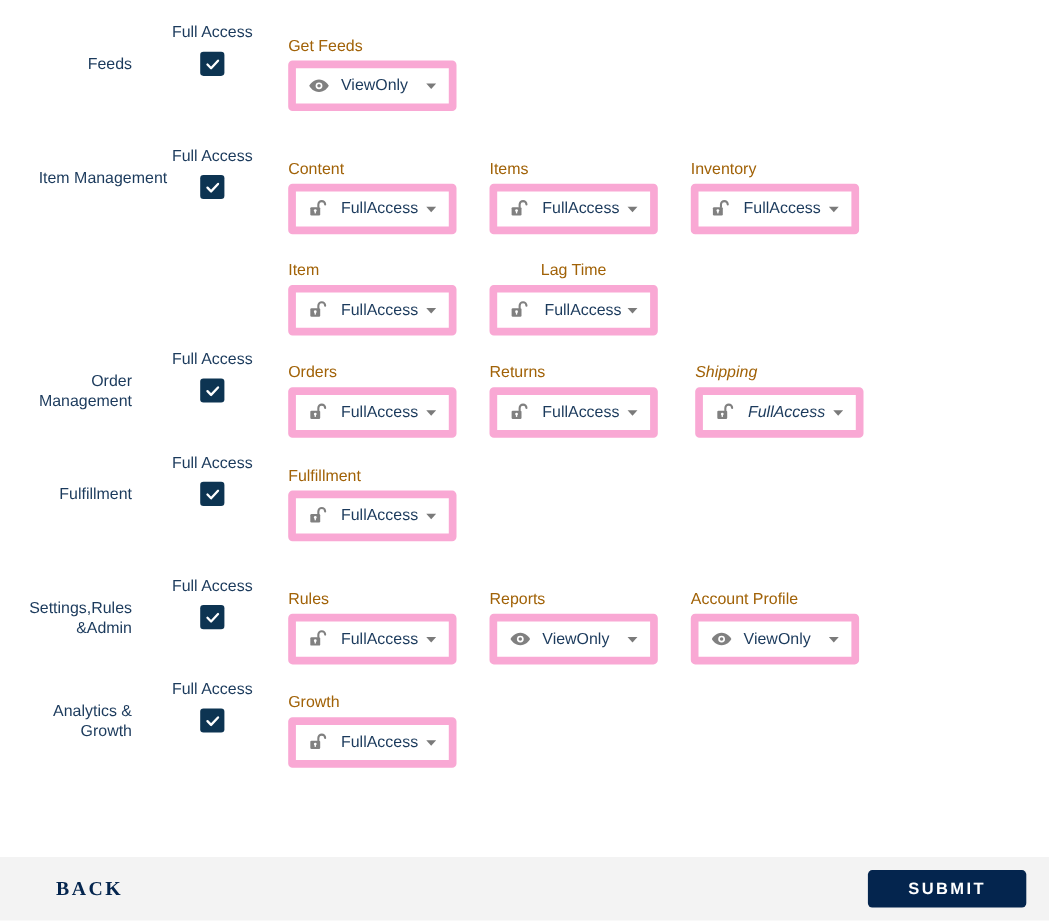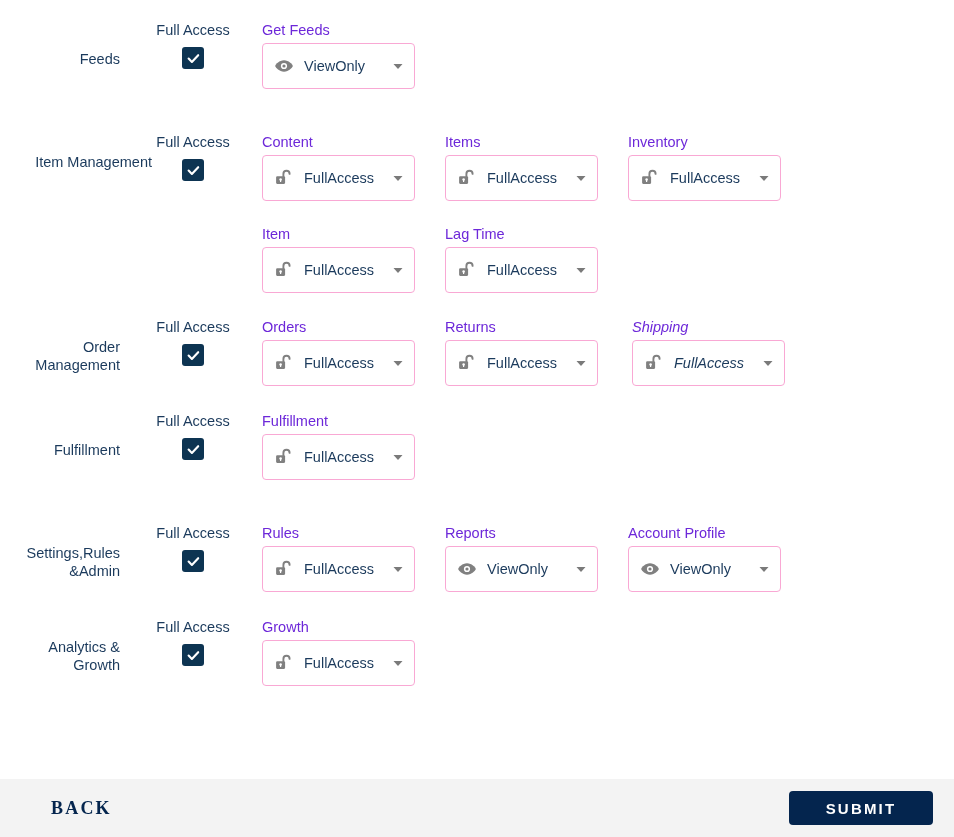--- a/index.html
+++ b/index.html
@@ -98,31 +98,32 @@
     cursor: pointer;
   }
   .checkbox svg { display: block; }
 
   
   .field {
     position: absolute;
     width: 153px;
   }
   .field-label {
-    color: #6d28d9;
+    color: #a16207;
     font-size: 14.5px;
     line-height: 17px;
     display: block;
     margin-bottom: 4px;
     white-space: nowrap;
+    margin-top: 12px;
   }
   .select-box {
     width: 153px;
     height: 46px;
-    border: 1px solid #f9a8d4;
+    border: 7px solid #f9a8d4;
     border-radius: 4px;
     background: #ffffff;
     display: flex;
     align-items: center;
     padding: 0 8px 0 11px;
     cursor: pointer;
   }
   .select-icon {
     flex: 0 0 auto;
     width: 20px;
@@ -300,21 +301,21 @@
               </svg>
             </span>
             <span class="select-value">FullAccess</span>
             <span class="select-caret">
               <svg width="14" height="14" viewBox="0 0 14 14" aria-hidden="true">
                 <path d="M2.5 5 L11.5 5 L7 10 Z" fill="#7a7a7a"></path>
               </svg>
             </span>
           </div>
         </div>
-        <div class="field" style="left: 445px; top: 92px;">
+        <div class="field" style="left: 445px; top: 92px; text-align: center;">
           <span class="field-label">Lag Time</span>
           <div class="select-box" role="combobox">
             <span class="select-icon">
               <svg width="20" height="20" viewBox="0 0 20 20" aria-hidden="true">
                 <path d="M9.4 8.2 V5.9 a3.1 3.1 0 0 1 6.2 0" fill="none" stroke="#808080" stroke-width="1.9" stroke-linecap="round"></path>
                 <rect x="2.1" y="8.3" width="9" height="7.6" rx="1.1" fill="#808080"></rect>
                 <circle cx="6.6" cy="11.4" r="1.25" fill="#ffffff"></circle>
                 <rect x="6.0" y="11.4" width="1.2" height="2.6" fill="#ffffff"></rect>
               </svg>
             </span>

